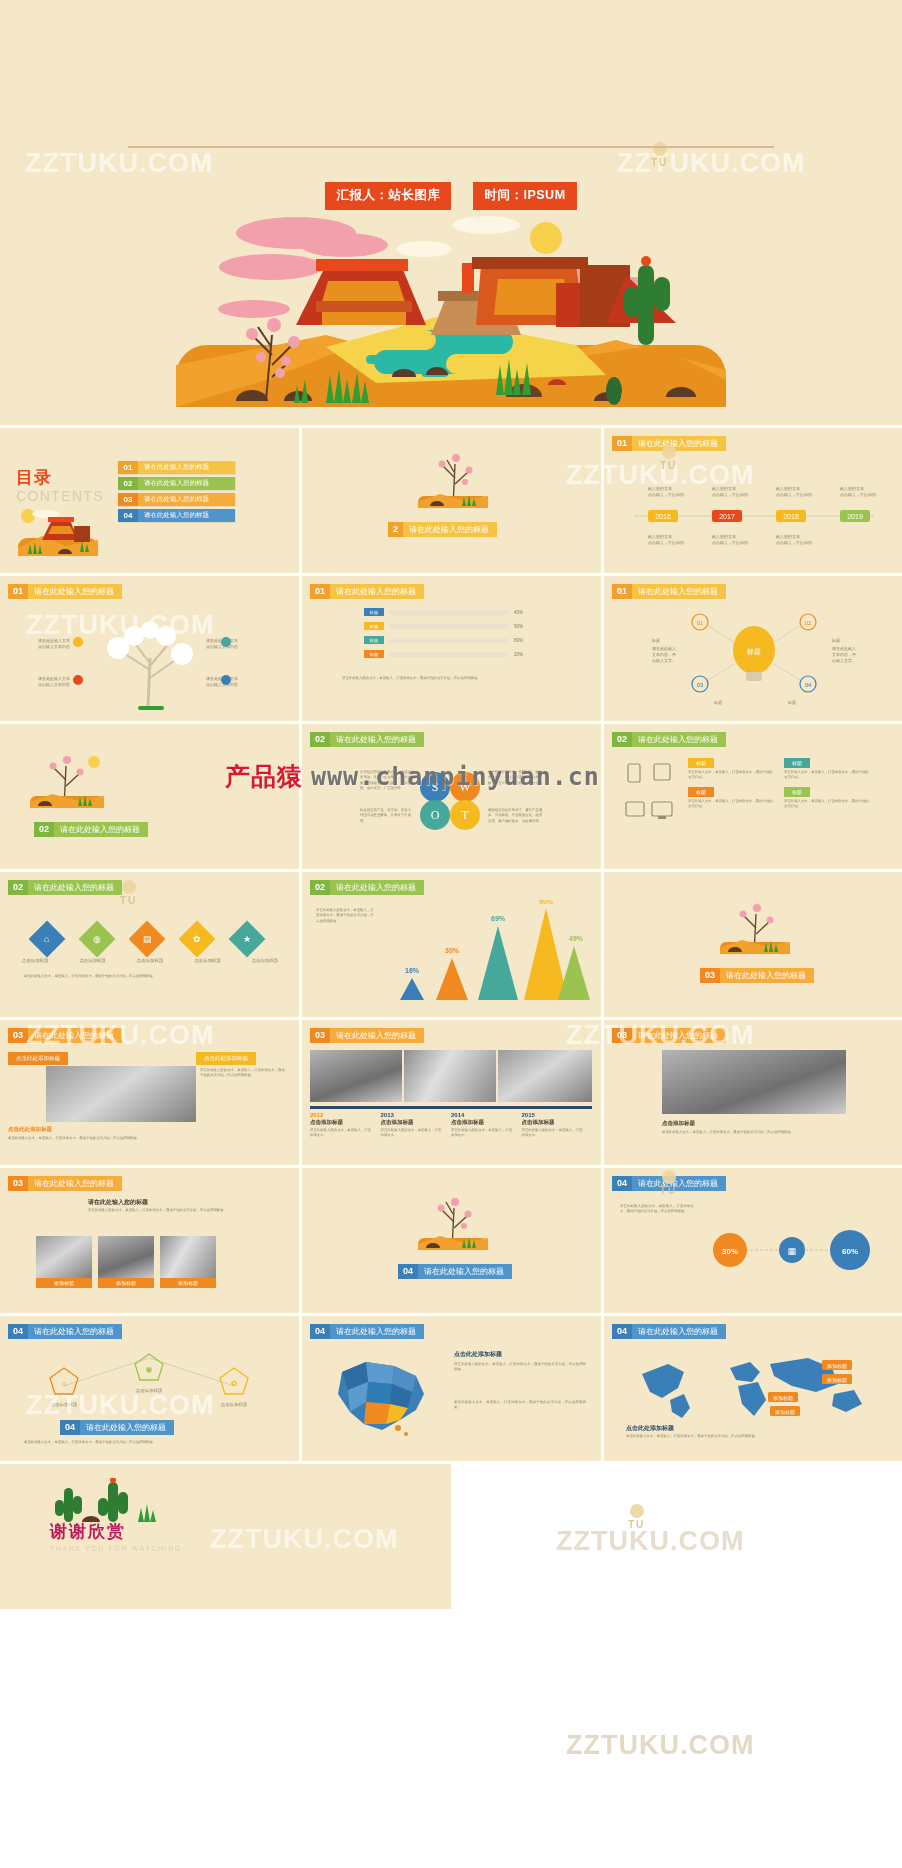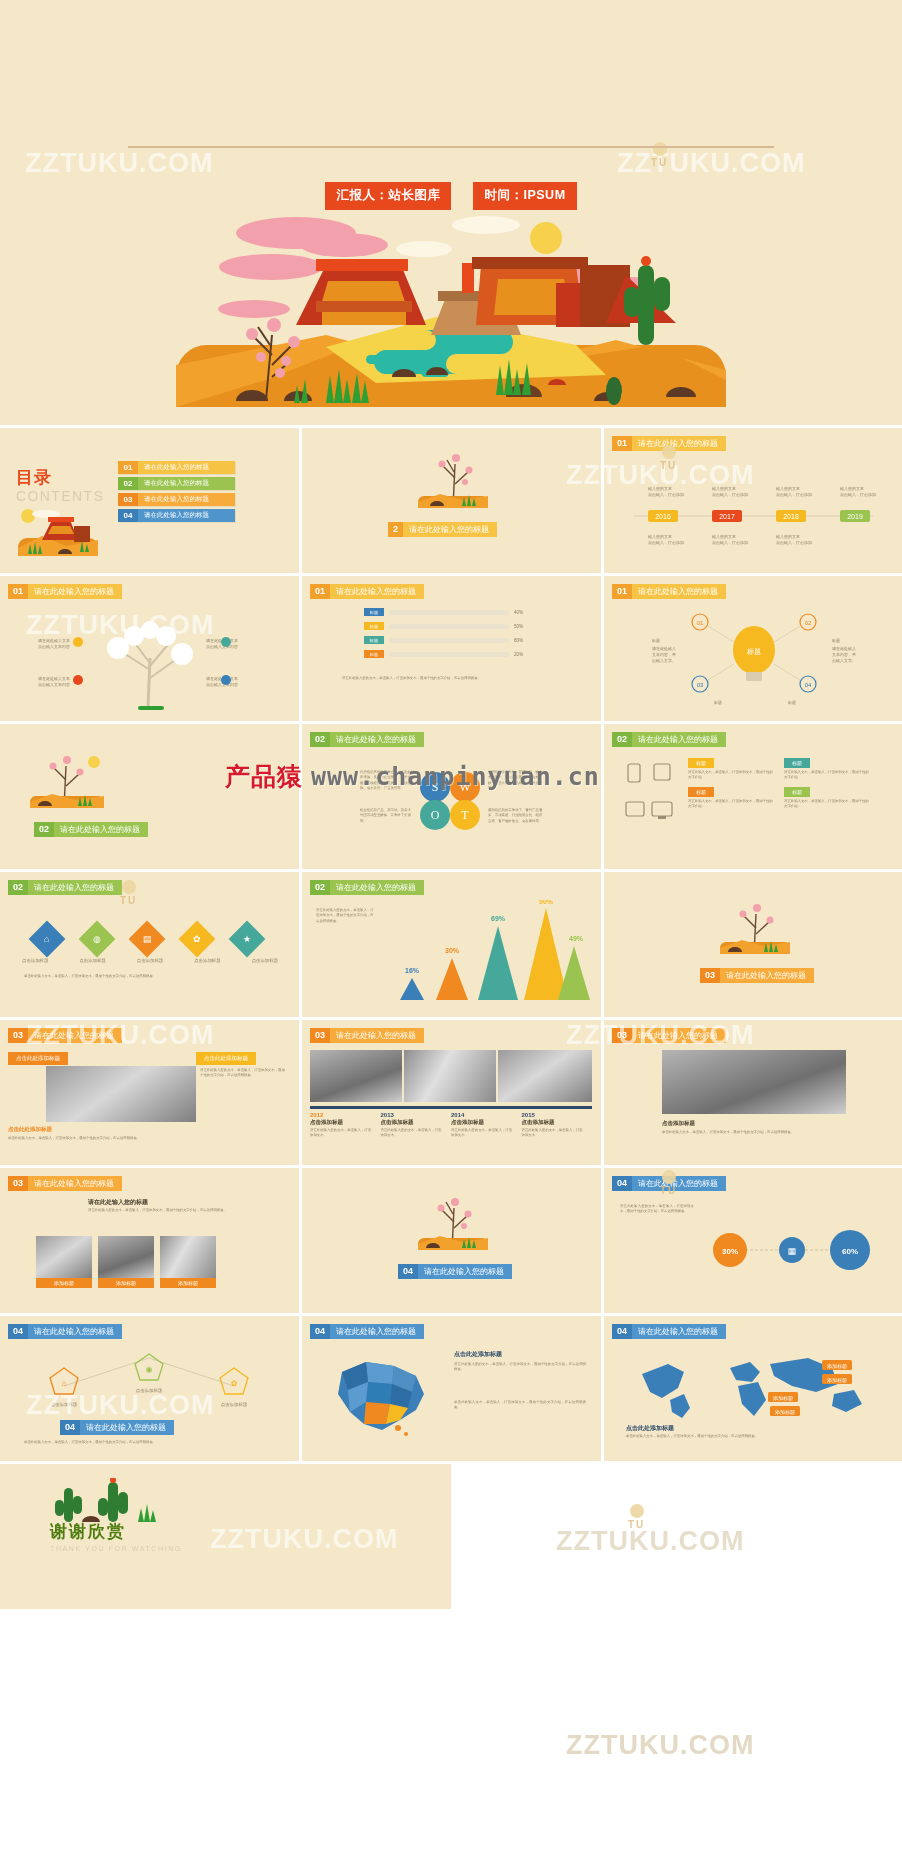--- a/index.html
+++ b/index.html
@@ -131,21 +131,21 @@
   .diam { position:absolute; width:26px;height:26px; transform:rotate(45deg);
     display:flex;align-items:center;justify-content:center; }
   .diam span { transform:rotate(-45deg); color:#fff; font-size:9px; }
 
   
   .thanks {
     position: relative; width: 902px; height: 145px; margin-top:3px;
     background:#f4e8c8; overflow:hidden;
   }
   .thanks .tbox { position:absolute; left:50px; top:56px; }
-  .thx-cn { color:#4d7c0f; font-size:17px; font-weight:bold; letter-spacing:2px; }
+  .thx-cn { color:#be185d; font-size:17px; font-weight:bold; letter-spacing:2px; }
   .thx-en { color:#d9cdb0; font-size:7px; letter-spacing:1.6px; margin-top:2px;}
   .thanks-white { position:absolute; left:451px; top:0; width:451px; height:145px; background:#fff; }
 </style>
 </head>
 <body>
 
 <div class="page">
 
   <div class="cover">
 

